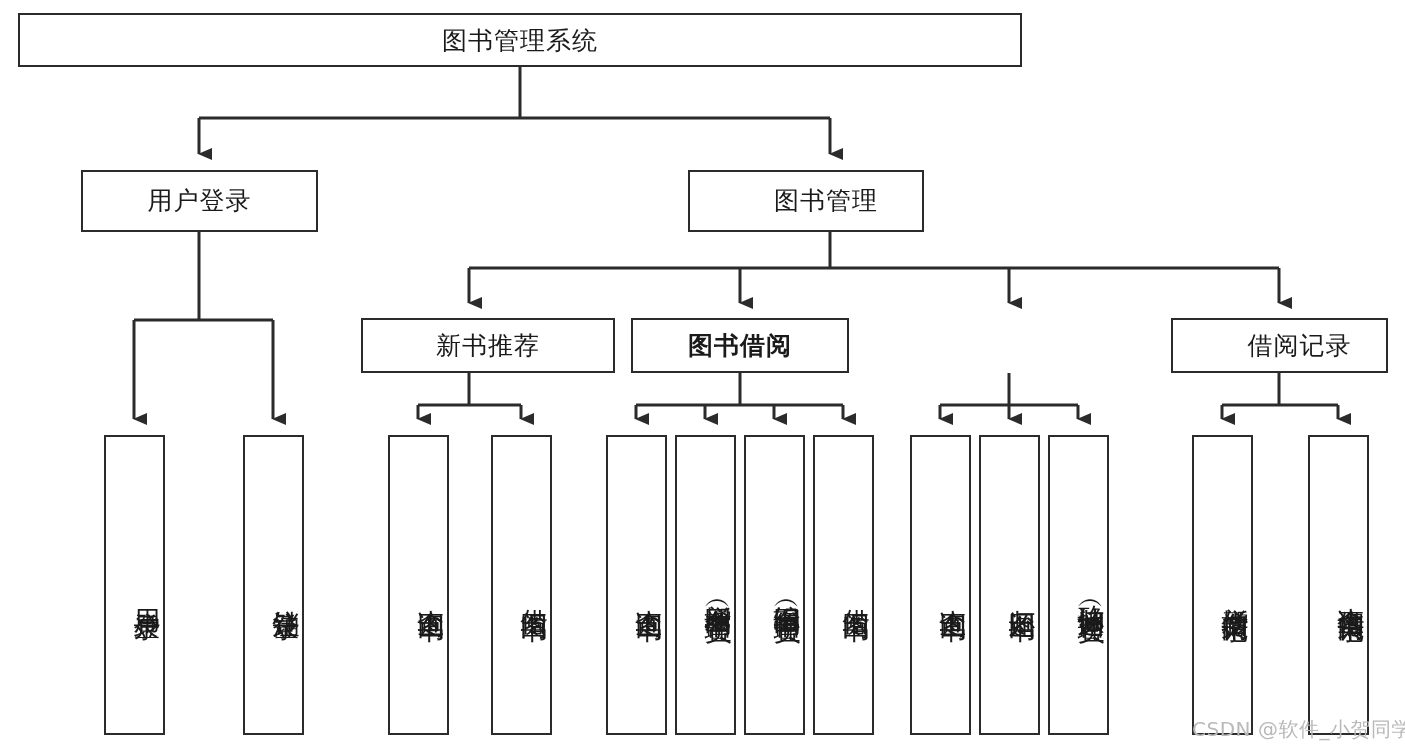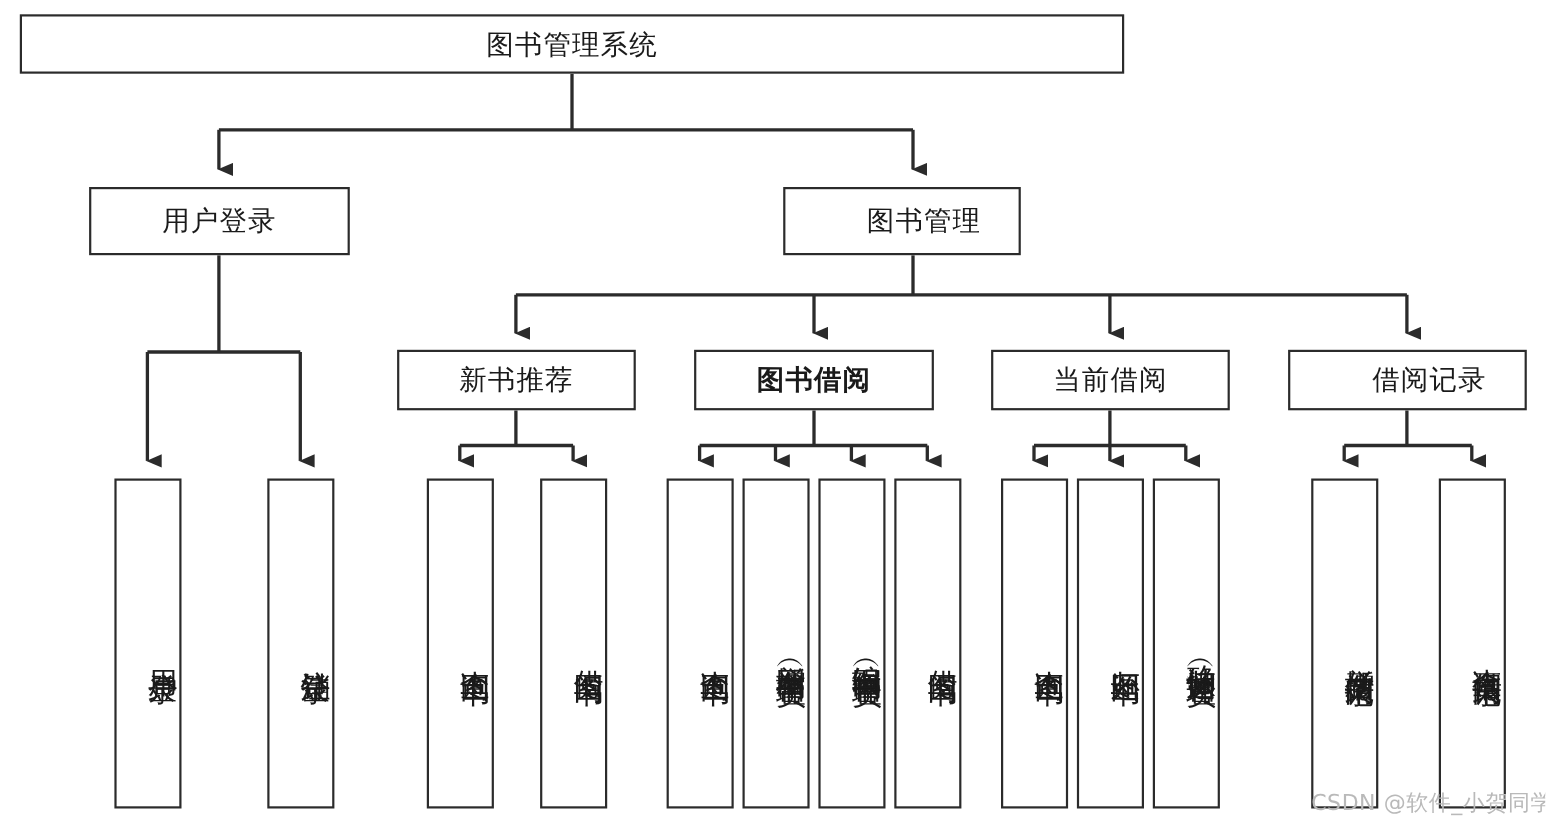--- a/index.html
+++ b/index.html
@@ -125,32 +125,29 @@
     </g>
   </svg>
 
   <div class="node node-root" style="left:18px; top:13px; width:1004px; height:54px;">
     <span>图书管理系统</span>
   </div>
 
   <div class="node node-h" style="left:81px; top:170px; width:237px; height:62px;">
     <span>用户登录</span>
   </div>
-  <div class="node node-h" style="left:712px; top:170px; width:216px; height:62px;padding-left:40px;">
+  <div class="node node-h" style="left:688px; top:170px; width:236px; height:62px;padding-left:40px;">
     <span>图书管理</span>
   </div>
 
-  <div class="node node-h" style="left:361px; top:318px; width:217px; height:55px;">
+  <div class="node node-h" style="left:361px; top:318px; width:254px; height:55px;">
     <span>新书推荐</span>
   </div>
   <div class="node node-h" style="left:631px; top:318px; width:218px; height:55px;font-weight:bold;">
     <span>图书借阅</span>
-  </div>
-  <div class="node node-h" style="left:901px; top:318px; width:217px; height:55px;">
-    <span>当前借阅</span>
   </div>
   <div class="node node-h" style="left:1171px; top:318px; width:217px; height:55px;padding-left:40px;">
     <span>借阅记录</span>
   </div>
 
   <div class="node node-v" style="left:104px; top:435px; width:61px; height:300px;">
     <span class="vtext">用户登录</span>
   </div>
   <div class="node node-v" style="left:243px; top:435px; width:61px; height:300px;">
     <span class="vtext">注销登录</span>

